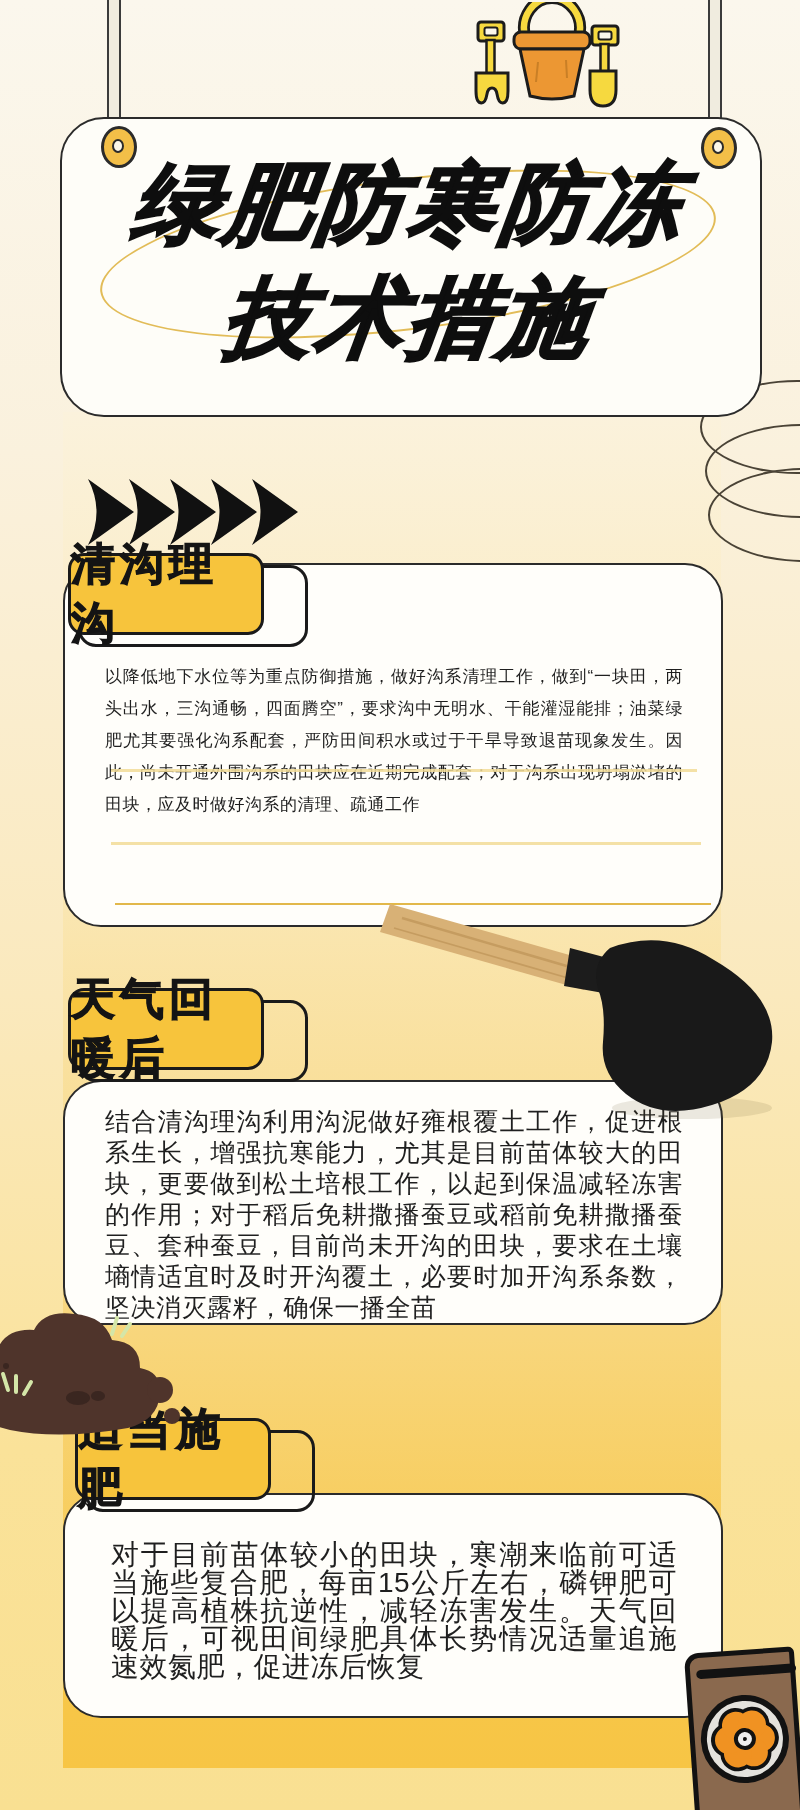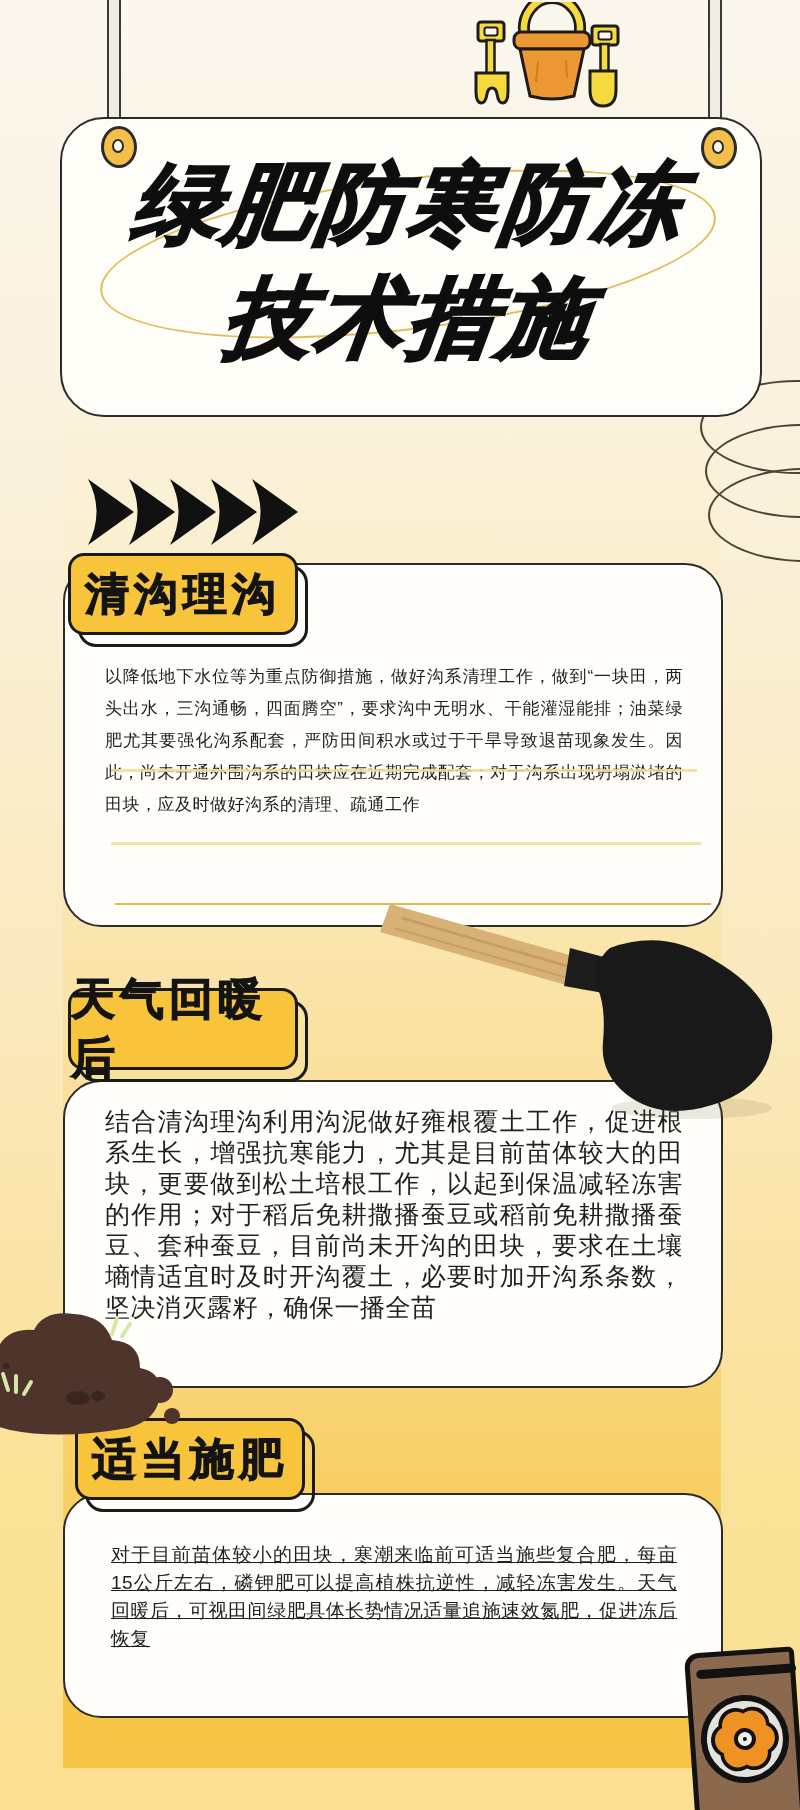--- a/index.html
+++ b/index.html
@@ -36,34 +36,34 @@
     font-size:88px;line-height:88px;letter-spacing:4px;-webkit-text-stroke:2.5px #0E0E0E;}
   .title-line.l2{margin-top:26px;}
   
   .bucket-svg{position:absolute;left:468px;top:2px;z-index:4;}
   
   .arrows-svg{position:absolute;left:88px;top:478px;z-index:2;}
   
   .card{position:absolute;left:63px;width:660px;background:#FFFEFA;border:2px solid #2B2B2B;
     border-radius:38px;z-index:3;box-sizing:border-box;}
   .card.c1{top:563px;height:364px}
-  .card.c2{top:1080px;height:308px}
+  .card.c2{top:1080px;height:245px}
   .card.c3{top:1493px;height:225px}
   .body-text{color:#1F1F1F;text-align:justify;letter-spacing:0.5px;}
   .c1 .body-text{padding:96px 38px 0 40px;font-size:17px;line-height:32px;}
   .c2 .body-text{padding:24px 38px 0 40px;font-size:25px;line-height:31px;}
-  .c3 .body-text{padding:46px 44px 0 46px;font-size:19px;line-height:28px;text-decoration:underline;}
+  .c3 .body-text{padding:46px 44px 0 46px;font-size:28px;line-height:28px;}
   .hl{position:absolute;height:3px;background:#F2DC96;opacity:.85;z-index:1;}
   .hl.h1{left:46px;top:204px;width:586px}
   .hl.h2{left:46px;top:277px;width:590px}
   .underline-main{position:absolute;left:50px;top:338px;width:596px;height:2px;background:#E2B84A;}
   
   .tag-shadow{position:absolute;width:230px;height:82px;border:3px solid #1A1A1A;border-radius:18px;
     background:transparent;z-index:4;box-sizing:border-box;}
-  .tag{position:absolute;width:230px;height:82px;background:#F7C43C;border:3px solid #1A1A1A;
+  .tag{position:absolute;width:196px;height:82px;background:#F7C43C;border:3px solid #1A1A1A;
     border-radius:16px;z-index:5;display:flex;align-items:center;justify-content:center;
     font-size:44px;font-weight:bold;color:#141414;letter-spacing:5px;box-sizing:border-box;
     -webkit-text-stroke:1.2px #141414;}
   .tag.s1{left:68px;top:553px}.tag-shadow.s1{left:78px;top:565px}
   .tag.s2{left:68px;top:988px}.tag-shadow.s2{left:78px;top:1000px}
   .tag.s3{left:75px;top:1418px}.tag-shadow.s3{left:85px;top:1430px}
   
   .shovel-svg{position:absolute;left:372px;top:890px;z-index:6;}
   .mud-svg{position:absolute;left:0;top:1298px;z-index:6;}
   .pot{position:absolute;left:690px;top:1650px;width:100px;height:170px;background:#8A694E;

